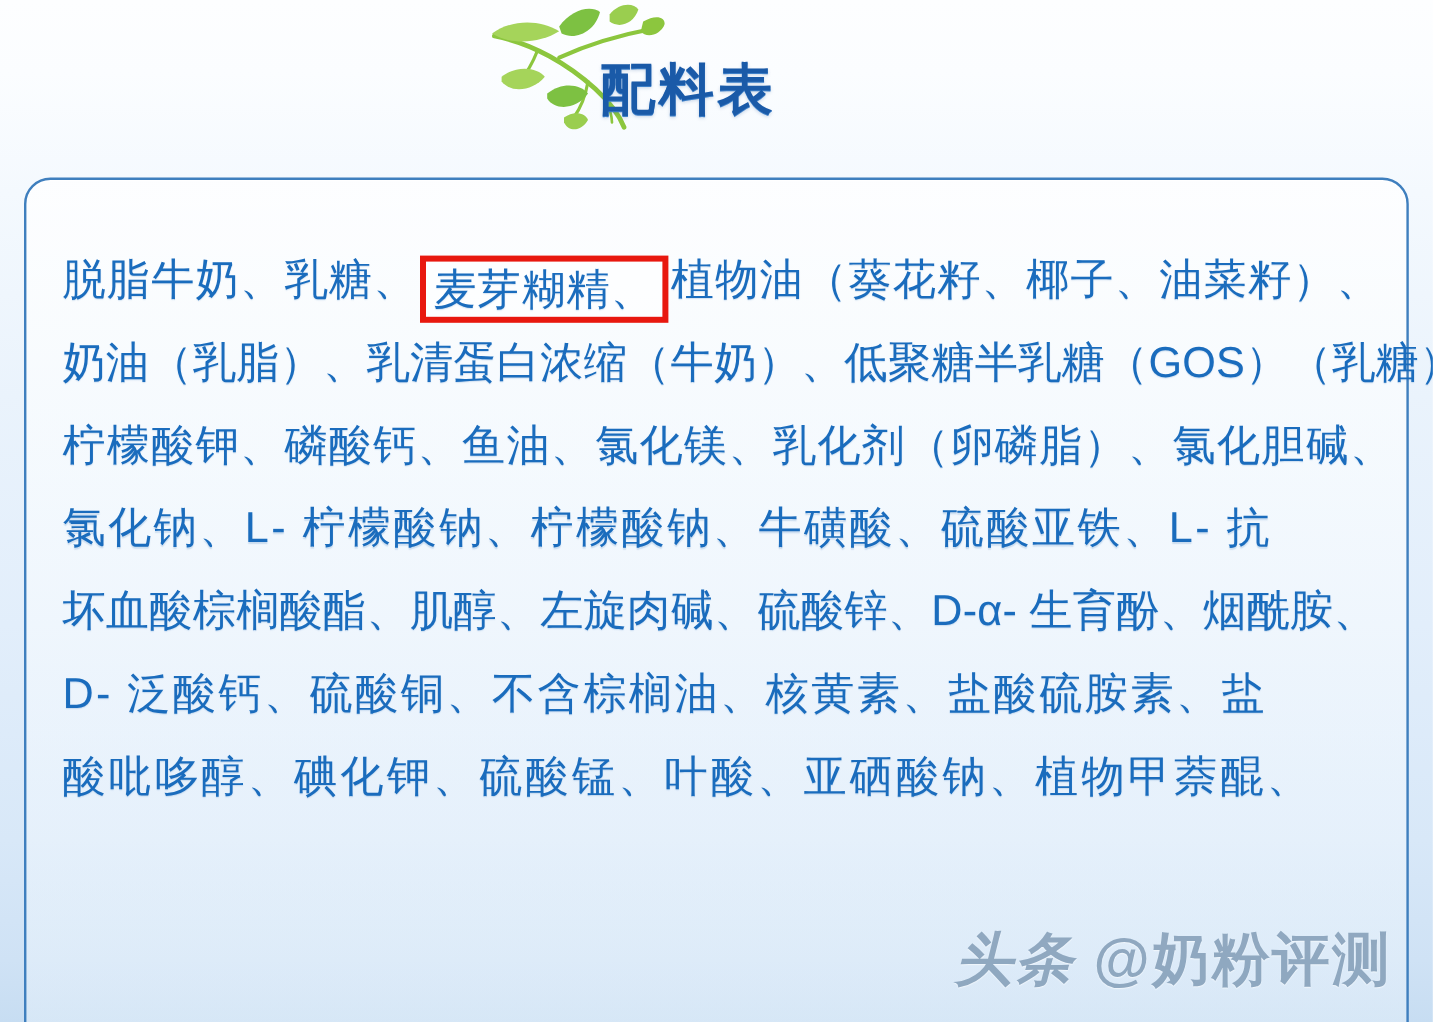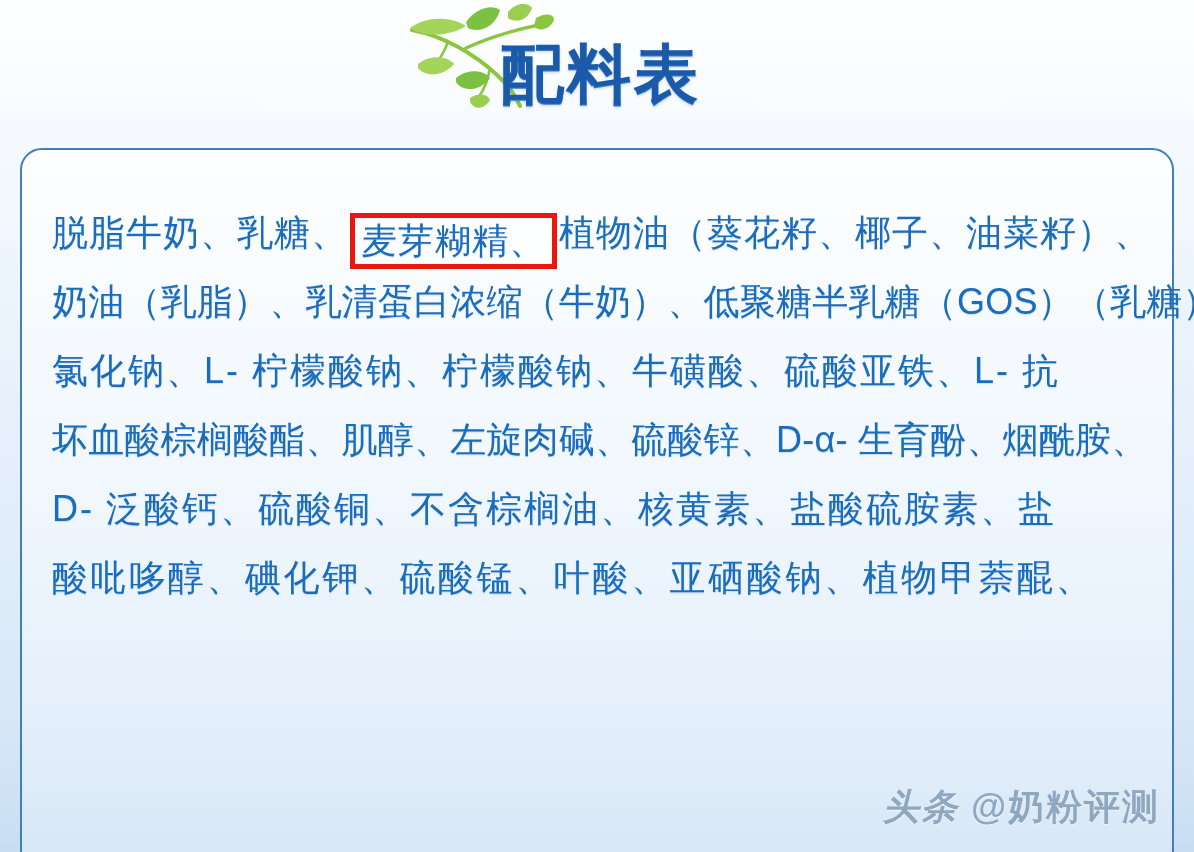--- a/index.html
+++ b/index.html
@@ -44,21 +44,21 @@
     left: 404px;
     top: 2px;
     width: 150px;
     height: 110px;
   }
 
   .page-title {
     position: absolute;
     left: 500px;
     top: 38px;
-    font-size: 64px;
+    font-size: 46px;
     font-weight: bold;
     letter-spacing: 3px;
     color: #1a5aa8;
     text-shadow: 0 1px 0 #3f81c9, 0 2px 3px rgba(20,70,140,0.22);
     line-height: 72px;
     white-space: nowrap;
   }
 
   
   .panel {
@@ -111,21 +111,21 @@
     height: 46px;
     vertical-align: -8px;
     box-sizing: content-box;
   }
 
   
   .watermark {
     position: absolute;
     right: 34px;
     bottom: 20px;
-    font-size: 36px;
+    font-size: 48px;
     font-weight: bold;
     color: #7f9ab4;
     opacity: 0.82;
     letter-spacing: 2px;
     font-style: italic;
     white-space: nowrap;
     text-shadow: 0 1px 1px rgba(255,255,255,0.75);
     text-align: right;
   }
   .watermark .wm-at { font-style: normal; }
@@ -166,20 +166,21 @@
 
     <div class="page-title">配料表</div>
   </div>
 
   <div class="panel">
     <div class="ingredients">
 
       <div class="ing-line sp-1"><span>脱脂牛奶、乳糖、</span><span class="highlight-box">麦芽糊精、</span><span>植物油（葵花籽、椰子、油菜籽）、</span></div>
 
       <div class="ing-line sp-3">奶油（乳脂）、乳清蛋白浓缩（牛奶）、低聚糖半乳糖（GOS）（乳糖）、</div>
+      <div class="ing-line sp-1">柠檬酸钾、磷酸钙、鱼油、氯化镁、乳化剂（卵磷脂）、氯化胆碱、</div>
       <div class="ing-line sp-4">氯化钠、L- 柠檬酸钠、柠檬酸钠、牛磺酸、硫酸亚铁、L- 抗</div>
       <div class="ing-line sp-3">坏血酸棕榈酸酯、肌醇、左旋肉碱、硫酸锌、D-α- 生育酚、烟酰胺、</div>
       <div class="ing-line sp-4">D- 泛酸钙、硫酸铜、不含棕榈油、核黄素、盐酸硫胺素、盐</div>
       <div class="ing-line sp-2">酸吡哆醇、碘化钾、硫酸锰、叶酸、亚硒酸钠、植物甲萘醌、</div>
 
     </div>
   </div>
 
   <div class="watermark"><span>头条</span> <span class="wm-at">@奶粉评测</span></div>
 

